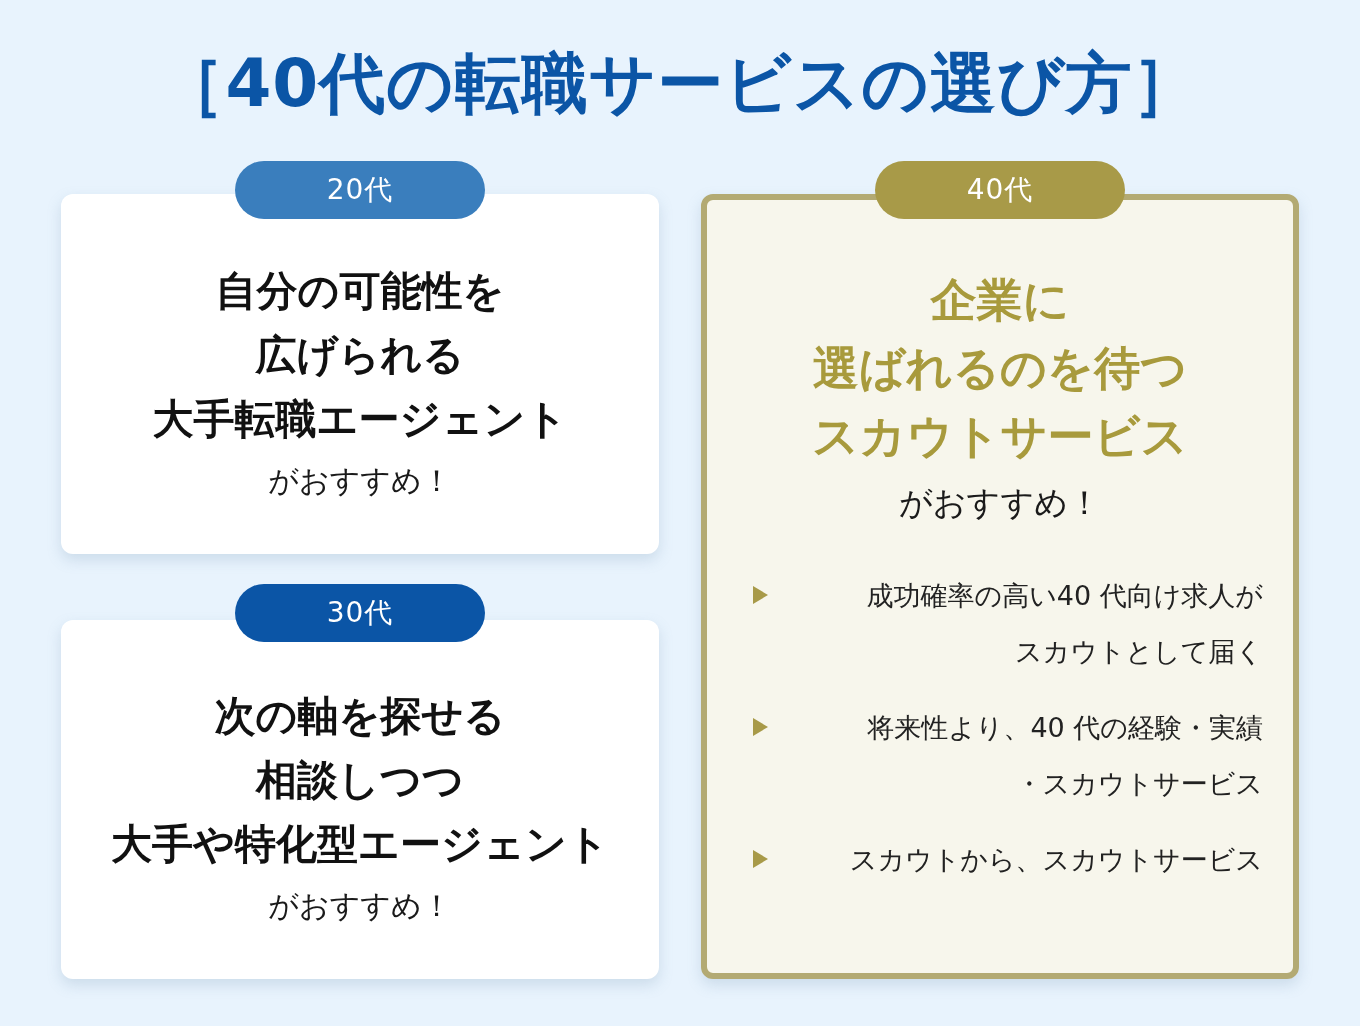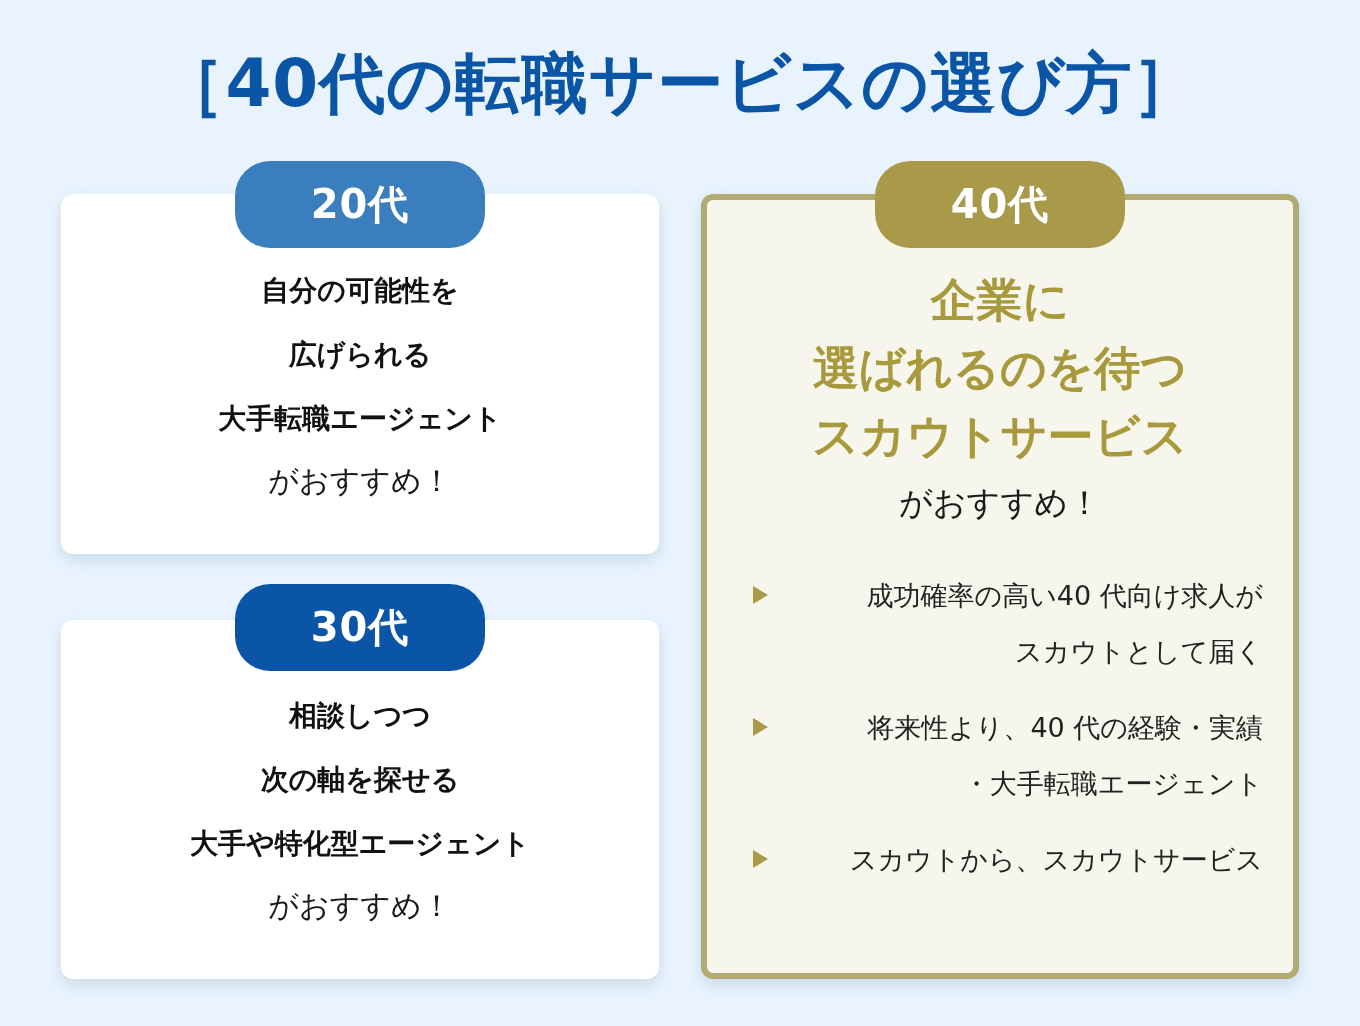--- a/index.html
+++ b/index.html
@@ -31,35 +31,35 @@
     .card-30 { left: 61px; top: 620px; width: 598px; height: 359px; }
     .card-40 {
       left: 701px; top: 194px; width: 598px; height: 785px;
       background: #f7f6ec;
       border: 6px solid #b3aa73;
       border-radius: 12px;
     }
 
     .pill {
       position: absolute;
-      width: 250px; height: 87px;
+      width: 250px; height: 58px;
       border-radius: 35px;
       color: #ffffff;
-      font-size: 40px; font-weight: bold;
+      font-size: 28px; font-weight: normal;
       display: flex; align-items: center; justify-content: center;
       letter-spacing: 1px;
     }
     .pill-20 { left: 235px; top: 161px; background: #3a7ebd; }
     .pill-30 { left: 235px; top: 584px; background: #0b55a6; }
     .pill-40 { left: 875px; top: 161px; background: #a89a48; }
 
     .headline {
       position: absolute; left: 0; right: 0;
       font-weight: bold; color: #111111;
-      font-size: 28px; line-height: 64px;
+      font-size: 41px; line-height: 64px;
     }
     .headline span { display: block; }
     .card-20 .headline { top: 65px; }
     .card-30 .headline { top: 64px; }
 
     .recommend {
       position: absolute; left: 0; right: 0;
       font-size: 30px; color: #1a1a1a;
       line-height: 40px;
     }
@@ -110,22 +110,22 @@
       <span>自分の可能性を</span>
       <span>広げられる</span>
       <span>大手転職エージェント</span>
     </div>
     <div class="recommend">がおすすめ！</div>
   </div>
   <div class="pill pill-20">20代</div>
 
   <div class="card card-30">
     <div class="headline">
+      <span>次の軸を探せる</span>
       <span>相談しつつ</span>
-      <span>次の軸を探せる</span>
       <span>大手や特化型エージェント</span>
     </div>
     <div class="recommend">がおすすめ！</div>
   </div>
   <div class="pill pill-30">30代</div>
 
   <div class="card card-40">
     <div class="headline-40">
       <span>企業に</span>
       <span>選ばれるのを待つ</span>
@@ -135,21 +135,21 @@
 
     <ul class="bullets">
       <li class="bullet">
         <span class="tri"></span>
         <span class="line">成功確率の高い40 代向け求人が</span>
         <span class="line">スカウトとして届く</span>
       </li>
       <li class="bullet">
         <span class="tri"></span>
         <span class="line">将来性より、40 代の経験・実績</span>
-        <span class="line">・大手転職エージェント</span>
+        <span class="line">・スカウトサービス</span>
       </li>
       <li class="bullet">
         <span class="tri"></span>
         <span class="line">スカウトから、スカウトサービス</span>
       </li>
     </ul>
   </div>
   <div class="pill pill-40">40代</div>
 
 </div>

